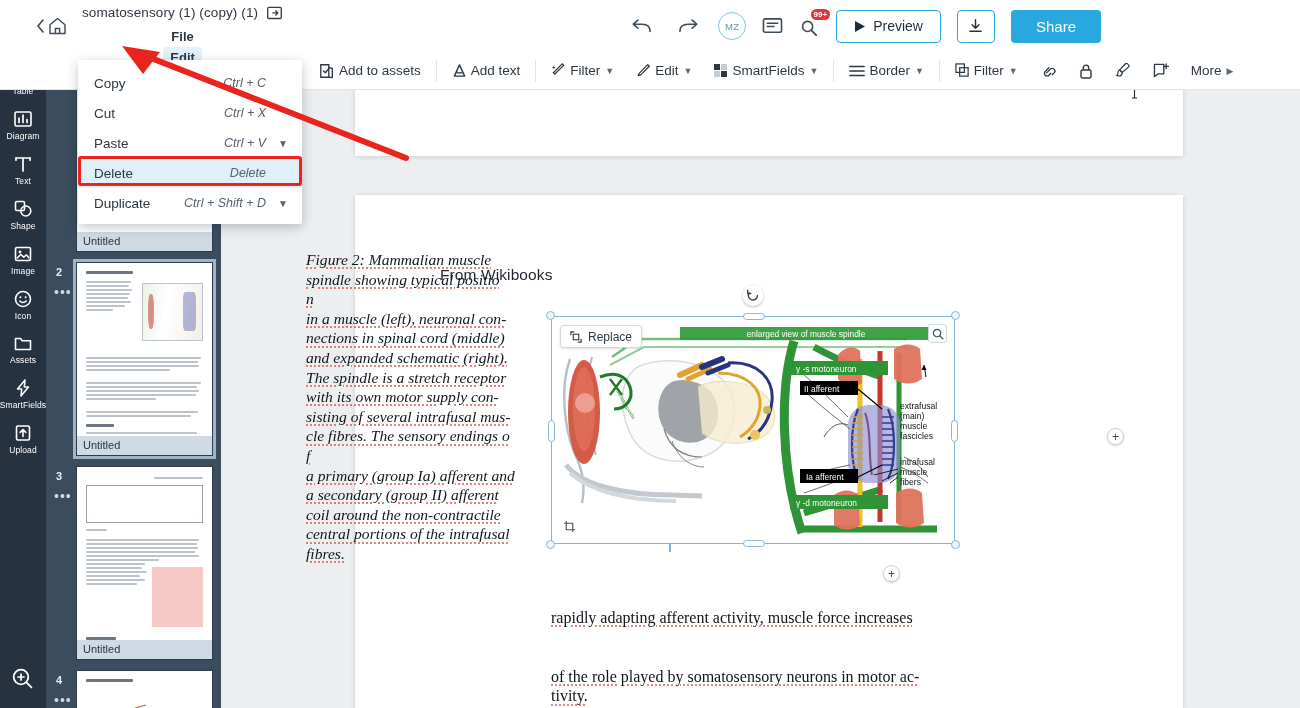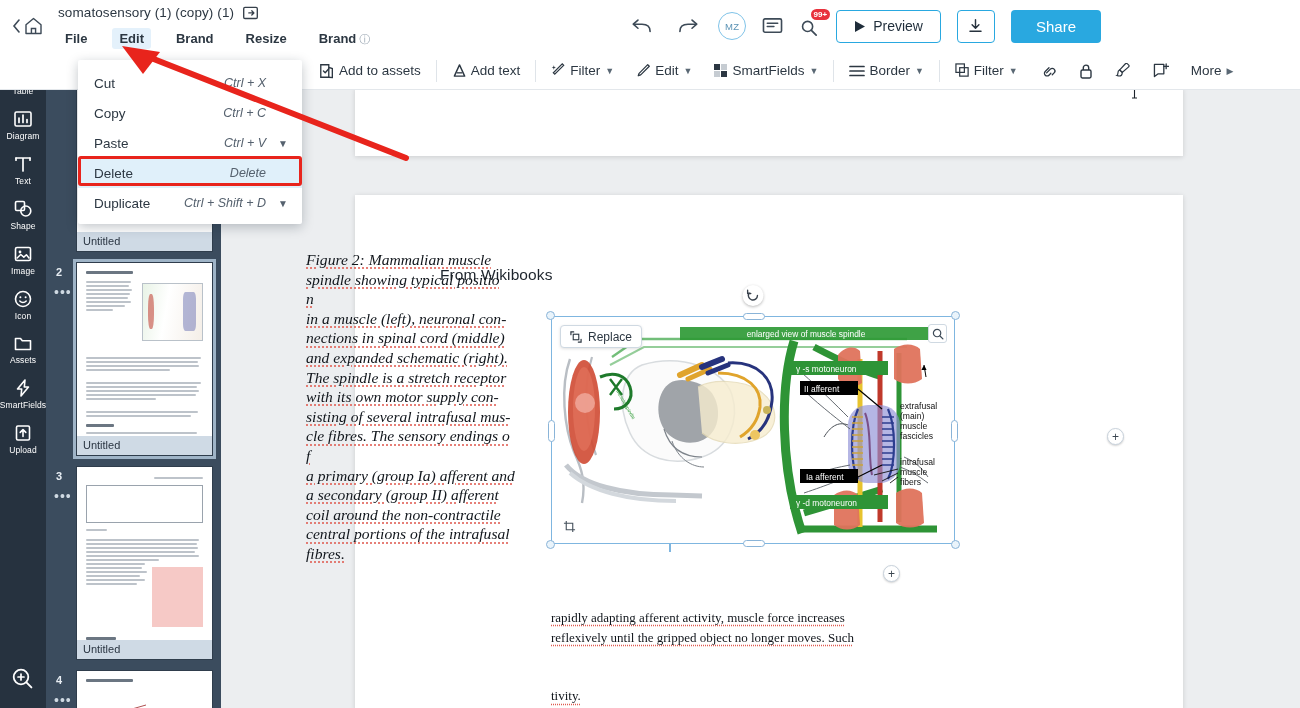--- a/index.html
+++ b/index.html
@@ -8,31 +8,32 @@
     font-family: "Liberation Sans", sans-serif;
     background: #ffffff; color: #2b3440;
   }
   .app { position: relative; width: 1300px; height: 708px; }
 
   
   .header {
     position: absolute; left: 0; top: 0; width: 1115px; height: 52px;
     background: #ffffff; display: flex; align-items: center;
     z-index: 40;
+    padding-left: 24px;
   }
   .home-btn {
     width: 56px; height: 52px; display: flex; align-items: center;
     justify-content: center; gap: 2px; color: #3d4a57; cursor: pointer;
   }
   .title-block { display: flex; flex-direction: column; justify-content: center;
     height: 52px; padding-left: 2px; }
   .doc-title-row { display: flex; align-items: center; gap: 8px; height: 24px; }
   .doc-title { font-size: 13.5px; color: #2c3742; letter-spacing: .1px; }
   .folder-move-icon { display: flex; align-items: center; color: #36404b; cursor: pointer; }
-  .menubar { display: flex; align-items: center; gap: 18px; height: 26px; margin-top: 1px; }
+  .menubar { display: flex; align-items: center; gap: 0; height: 26px; margin-top: 1px; flex-direction: column; }
   .menu-item {
     font-size: 13px; font-weight: bold; color: #2c3742; padding: 3px 7px;
     border-radius: 3px; cursor: pointer; white-space: nowrap;
   }
   .menu-item.active { background: #e4f1fb; }
   .menu-item .info-dot { font-size: 11px; color: #9aa6b2; margin-left: 3px; font-weight: normal;}
   .header-spacer { flex: 1; }
   .undo-redo { display: flex; align-items: center; gap: 22px; margin-right: 18px; color: #3d4a57; }
   .ur-btn { cursor: pointer; display: flex; }
   .header-right { display: flex; align-items: center; gap: 16px; padding-right: 14px; }
@@ -144,21 +145,21 @@
   .doc-h { font-size: 15.5px; color: #1d242c; margin-bottom: 14px; letter-spacing:.1px; }
   .doc-col-left { position: absolute; left: 85px; top: 160px; width: 232px; }
   .doc-para {
     font-family: "Liberation Serif", serif; font-style: italic; font-size: 15.6px;
     line-height: 19.6px; color: #10151b; text-align: justify;
   }
   .spell { text-decoration: underline; text-decoration-style: dotted;
            text-decoration-color: #e05c52; text-underline-offset: 2.5px; }
   .doc-bottom {
     position: absolute; left: 330px; top: 518px; width: 416px;
-    font-family: "Liberation Serif", serif; font-size: 13px; line-height: 19.6px;
+    font-family: "Liberation Serif", serif; font-size: 16px; line-height: 19.6px;
     color: #10151b; text-align: justify;
   }
 
   
   .img-obj {
     position: absolute; left: 330px; top: 226px; width: 404px; height: 228px;
     border: 1.4px solid #7fb6e0; background: #fff;
   }
   .img-inner { position: absolute; inset: 0; overflow: hidden; }
   .handle {
@@ -784,42 +785,42 @@
       <div class="handle h-mid-h" style="left:191px;bottom:-4px;"></div>
       <div class="handle h-mid-v" style="left:-4px;top:103px;"></div>
       <div class="handle h-mid-v" style="right:-4px;top:103px;"></div>
     </div>
 
     <div class="plus-btn" style="left:886px;top:338px;">+</div>
     <div class="plus-btn" style="left:662px;top:475px;">+</div>
 
     <div class="doc-bottom">
       <span class="spell">rapidly adapting afferent activity, muscle force increases</span><br>
-      <span class="spell">reflexively until the gripped object no longer moves. Such</span><br>
       <br>
       <br>
+      <span class="spell">of the role played by somatosensory neurons in motor ac-</span><br>
       <span class="spell">tivity.</span>
     </div>
   </div>
 
   <div class="ibeam">
     <svg width="7" height="15" viewBox="0 0 7 15">
         <path d="M1 1h5M3.5 1v13M1 14h5" stroke="#1b2129" stroke-width="1.1" fill="none"></path>
       </svg>
   </div>
 
   <div class="dropdown">
     <div class="dd-item">
+      <span class="lbl">Copy</span>
+      <span class="shortcut">Ctrl + C</span>
+      <span class="sub-caret"></span>
+    </div>
+    <div class="dd-item">
       <span class="lbl">Cut</span>
       <span class="shortcut">Ctrl + X</span>
-      <span class="sub-caret"></span>
-    </div>
-    <div class="dd-item">
-      <span class="lbl">Copy</span>
-      <span class="shortcut">Ctrl + C</span>
       <span class="sub-caret"></span>
     </div>
     <div class="dd-item">
       <span class="lbl">Paste</span>
       <span class="shortcut">Ctrl + V</span>
       <span class="sub-caret">▼</span>
     </div>
     <div class="dd-item highlight">
       <span class="lbl">Delete</span>
       <span class="shortcut">Delete</span>

